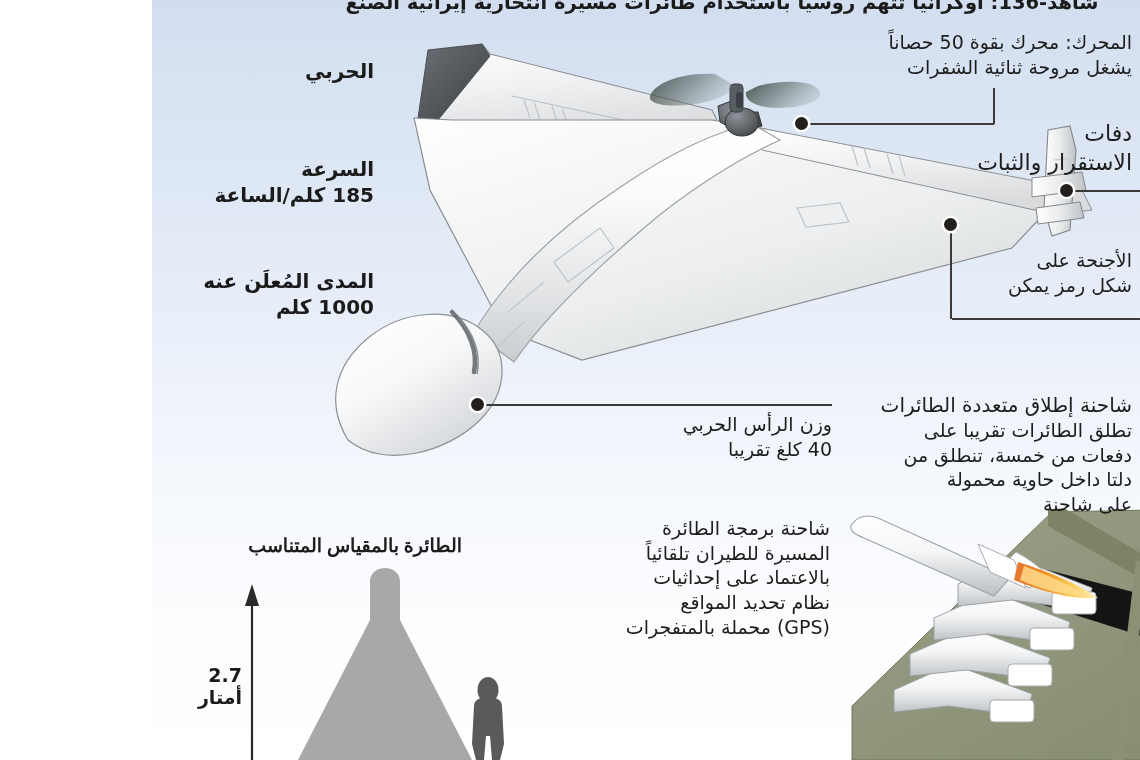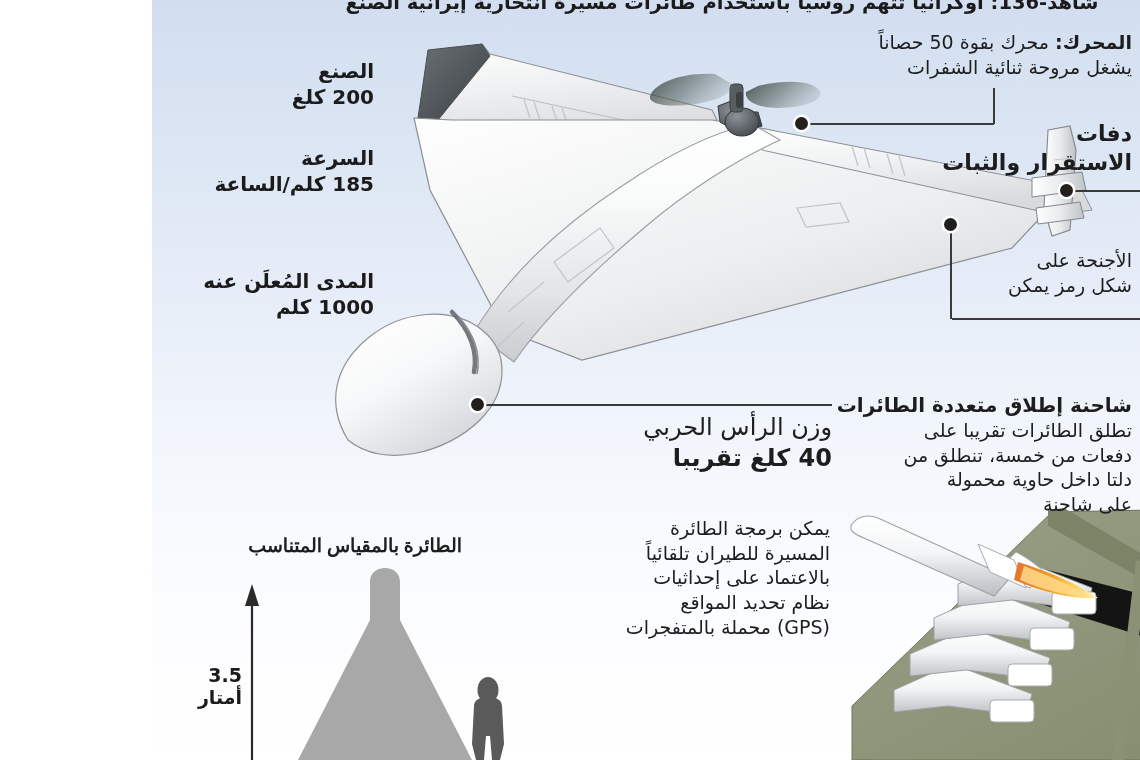--- a/index.html
+++ b/index.html
@@ -18,21 +18,21 @@
   #title{
     position:absolute;left:0;top:-9px;width:1140px;
     text-align:center;
     font-size:19.5px;font-weight:bold;color:#1b1b1b;
     letter-spacing:0px;white-space:nowrap;
     direction:rtl;
   }
   #title .code{font-weight:bold;}
   
   .callout{position:absolute;direction:rtl;color:#1d1d1d;line-height:1.30;}
-  .callout .hd{font-weight:bold;}
+  .callout .hd{font-weight:normal;}
   .callout.rt{text-align:right;}
   .spec{position:absolute;direction:rtl;text-align:right;color:#1b1b1b;
         font-size:20px;line-height:1.32;font-weight:bold;}
   .spec .lbl{font-weight:bold;}
   
   .ldr{position:absolute;background:#3a3a3a;}
   .ldr.h{height:1.6px;}
   .ldr.v{width:1.6px;}
   .dot{position:absolute;width:13px;height:13px;border-radius:50%;
        background:#231f1c;box-shadow:0 0 0 2.5px #ffffff;}
@@ -191,25 +191,24 @@
         <path d="M872,566 C898,576 920,586 936,596 C916,596 890,590 868,580 Z" fill="#ffd98a" opacity="0.85"></path>
       </g>
 
       <path d="M984,560 L960,760 L972,760 L996,562 Z" fill="#8a9174"></path>
     </g>
   </svg>
 
   <div id="title"><span class="code">شاهد-136:</span><span> أوكرانيا تتهم روسيا باستخدام طائرات مسيرة انتحارية إيرانية الصنع</span></div>
 
   <div class="spec" style="left:0;top:58px;width:222px;">
-    <div class="lbl">الصنع</div>
-    <div>200 كلغ</div>
-  </div>
-
-  <div class="spec" style="left:0;top:145px;width:222px;">
+    <div class="lbl">الحربي</div>
+  </div>
+
+  <div class="spec" style="left:0;top:156px;width:222px;">
     <div class="lbl">السرعة</div>
     <div>185 كلم/الساعة</div>
   </div>
 
   <div class="spec" style="left:0;top:268px;width:222px;">
     <div class="lbl">المدى المُعلَن عنه</div>
     <div>1000 كلم</div>
   </div>
 
   <div class="callout rt" style="right:8px;top:30px;width:340px;font-size:19px;">
@@ -229,43 +228,43 @@
   <div class="dot" style="left:908px;top:184px;"></div>
 
   <div class="callout rt" style="right:8px;top:248px;width:210px;font-size:19px;">
     <div>الأجنحة على</div>
     <div>شكل رمز يمكن</div>
   </div>
   <div class="ldr h" style="left:800px;top:318px;width:332px;"></div>
   <div class="ldr v" style="left:798px;top:224px;height:95px;"></div>
   <div class="dot" style="left:792px;top:218px;"></div>
 
-  <div class="callout rt" style="left:420px;top:412px;width:260px;font-size:24px;">
+  <div class="callout rt" style="left:420px;top:412px;width:260px;font-size:19px;">
     <div>وزن الرأس الحربي</div>
     <div class="hd">40 كلغ تقريبا</div>
   </div>
   <div class="ldr h" style="left:330px;top:404px;width:350px;"></div>
   <div class="dot" style="left:319px;top:398px;"></div>
 
   <div class="callout rt" style="right:8px;top:348px;width:352px;font-size:19px;">
     <div class="hd" style="font-size:20px;margin-top:44px;">شاحنة إطلاق متعددة الطائرات</div>
     <div>تطلق الطائرات تقريبا على</div>
     <div>دفعات من خمسة، تنطلق من</div>
     <div>دلتا داخل حاوية محمولة</div>
     <div>على شاحنة</div>
   </div>
   <div class="ldr h" style="left:1030px;top:571px;width:108px;"></div>
   <div class="ldr v" style="left:1136px;top:500px;height:72px;"></div>
   <div class="dot" style="left:1017px;top:565px;"></div>
 
   <div class="callout rt" style="left:400px;top:516px;width:278px;font-size:19px;">
-    <div>يمكن برمجة الطائرة</div>
+    <div>شاحنة برمجة الطائرة</div>
     <div>المسيرة للطيران تلقائياً</div>
     <div>بالاعتماد على إحداثيات</div>
     <div>نظام تحديد المواقع</div>
     <div>(GPS) محملة بالمتفجرات</div>
   </div>
 
   <div class="callout rt" style="left:20px;top:534px;width:290px;font-size:19px;font-weight:bold;font-family:Liberation Serif, serif;">الطائرة بالمقياس المتناسب</div>
   <div style="position:absolute;left:10px;top:664px;width:80px;text-align:right;
-              direction:rtl;font-size:19px;font-weight:bold;color:#1b1b1b;">3.5 أمتار</div>
+              direction:rtl;font-size:19px;font-weight:bold;color:#1b1b1b;">2.7 أمتار</div>
 
 </div>
 
 </body></html>

